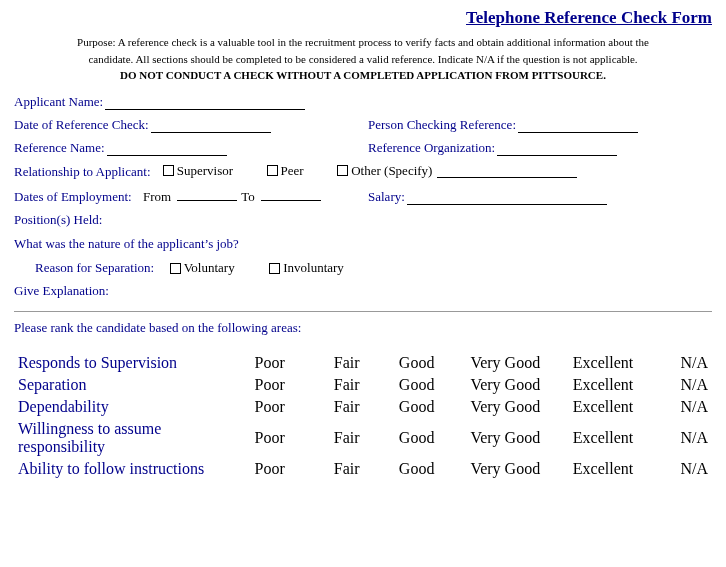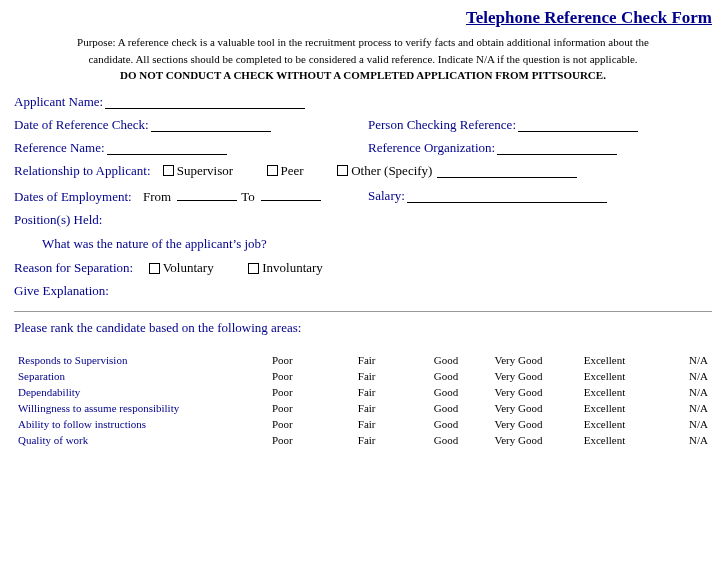--- a/index.html
+++ b/index.html
@@ -25,21 +25,21 @@
       text-align: center;
       line-height: 1.5;
       margin-bottom: 10px;
     }
     .purpose-text .bold-line {
       font-weight: bold;
       text-align: center;
     }
     .field-row {
       display: flex;
-      align-items: center;
+      align-items: flex-end;
       margin-bottom: 7px;
       flex-wrap: wrap;
     }
     .field-label {
       color: #00008B;
       white-space: nowrap;
       font-size: 13px;
     }
     .field-underline {
       border-bottom: 1px solid #000;
@@ -93,21 +93,21 @@
       color: #00008B;
       font-size: 13px;
       margin-bottom: 16px;
     }
     .rank-table {
       width: 100%;
       border-collapse: collapse;
     }
     .rank-table td {
       padding: 2px 4px;
-      font-size: 11px;
+      font-size: 16px;
       vertical-align: middle;
     }
     .rank-table td:first-child {
       color: #00008B;
       width: 200px;
     }
     .rank-table td:not(:first-child) {
       color: #000;
       text-align: right;
       min-width: 55px;
@@ -190,25 +190,25 @@
   <div class="field-row col-right">
     <span class="field-label">Salary:</span>
     <span class="field-underline" style="min-width:200px;"></span>
   </div>
 </div>
 
 <div class="field-row">
   <span class="field-label">Position(s) Held:</span>
 </div>
 
-<div class="field-row" style="margin-top:8px;margin-left:28px;">
+<div class="field-row" style="margin-top:8px;">
   <span class="field-label">What was the nature of the applicant’s job?</span>
 </div>
 
-<div class="field-row" style="margin-top:8px;">
+<div class="field-row" style="margin-top:8px;margin-left:21px;">
   <span class="field-label">Reason for Separation:</span>
   &nbsp;&nbsp;
   <div class="checkbox-item">
     <span class="checkbox-box"></span>
     <span>Voluntary</span>
   </div>
   &nbsp;&nbsp;&nbsp;&nbsp;&nbsp;&nbsp;
   <div class="checkbox-item">
     <span class="checkbox-box"></span>
     <span>Involuntary</span>
@@ -263,23 +263,14 @@
       </tr>
       <tr>
         <td>Ability to follow instructions</td>
         <td>Poor</td>
         <td>Fair</td>
         <td>Good</td>
         <td>Very Good</td>
         <td>Excellent</td>
         <td>N/A</td>
       </tr>
-      <tr>
-        <td>Quality of work</td>
-        <td>Poor</td>
-        <td>Fair</td>
-        <td>Good</td>
-        <td>Very Good</td>
-        <td>Excellent</td>
-        <td>N/A</td>
-      </tr>
     </tbody>
 </table>
 
 </body></html>

